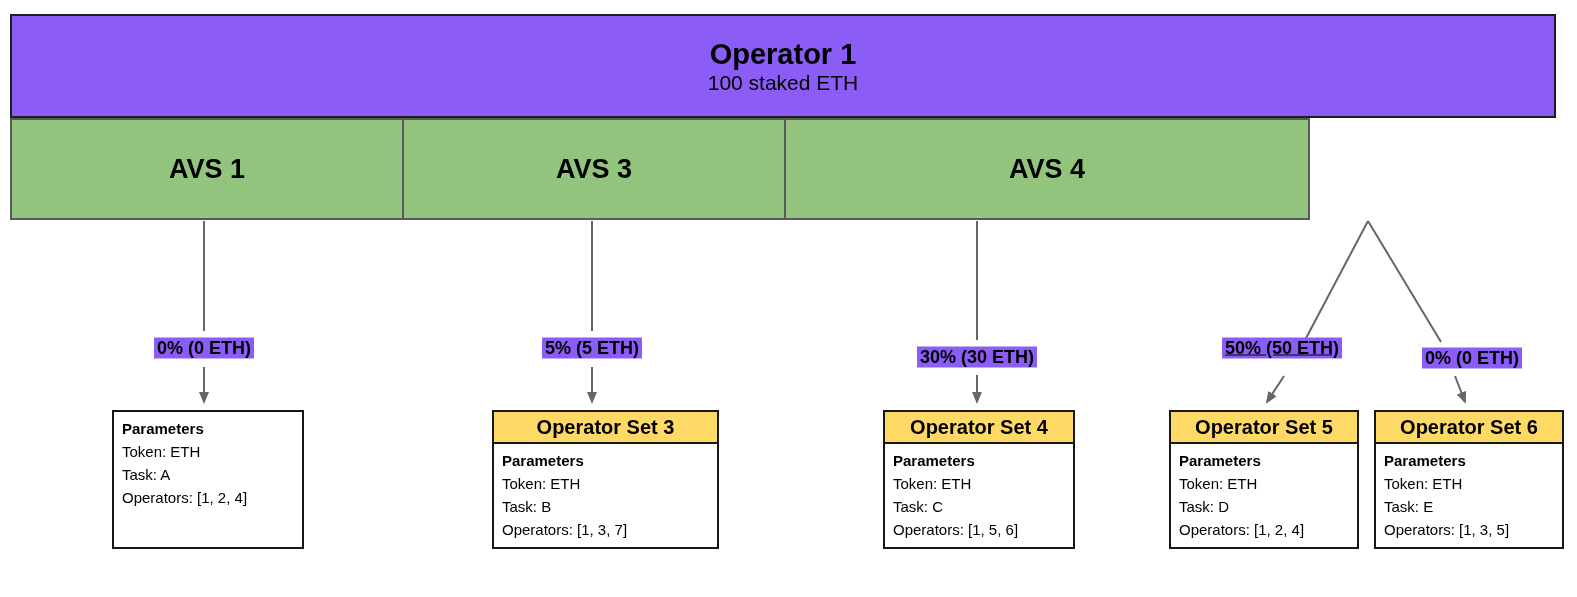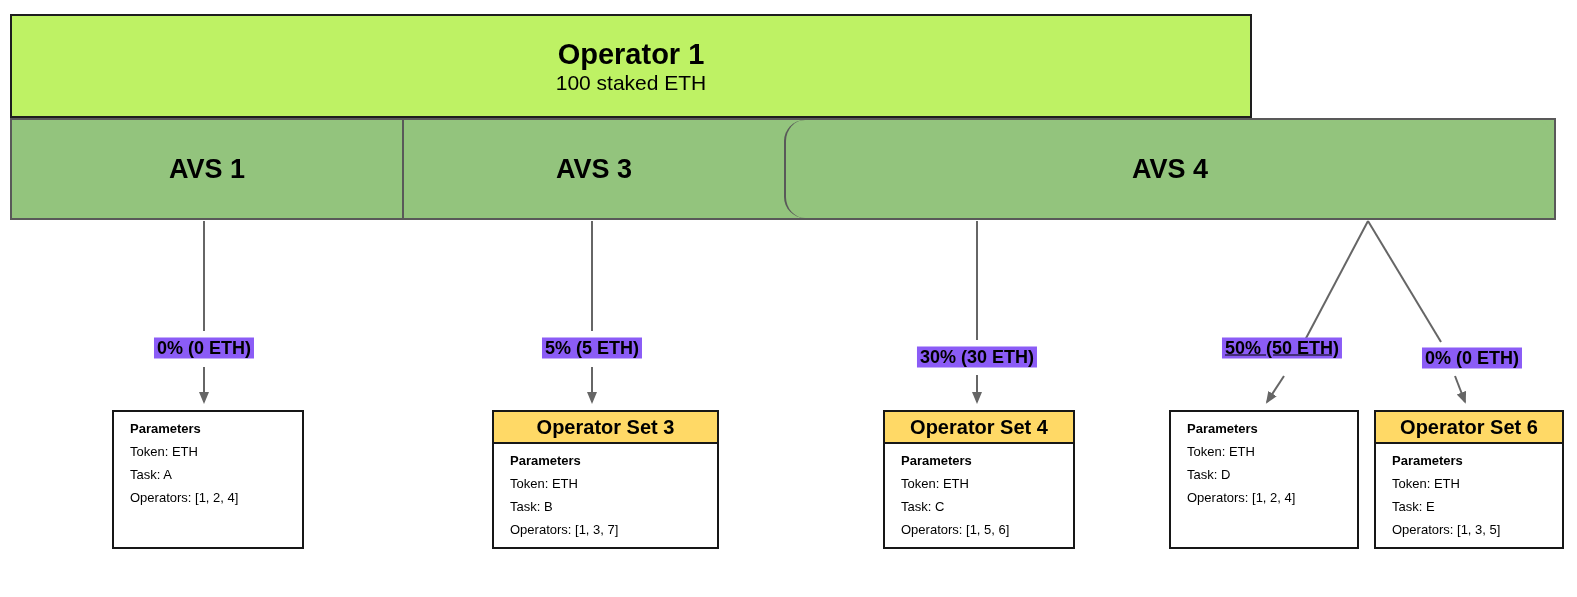--- a/index.html
+++ b/index.html
@@ -1,40 +1,40 @@
 <!DOCTYPE html>
 <html><head>
 <meta charset="utf-8">
 <style>
   html,body{margin:0;padding:0;background:#ffffff;}
   body{font-family:"Liberation Sans", sans-serif; color:#000;}
   .canvas{position:relative;width:1577px;height:597px;background:#ffffff;overflow:hidden;}
 
   
   .op-box{
-    position:absolute;left:10px;top:14px;width:1242px;height:104px;
-    box-sizing:border-box;background:#bef264;border:2px solid #1e1e1e;
+    position:absolute;left:10px;top:14px;width:1546px;height:104px;
+    box-sizing:border-box;background:#8b5cf6;border:2px solid #1e1e1e;
     display:flex;flex-direction:column;align-items:center;justify-content:center;
   }
   .op-title{font-size:29px;font-weight:bold;line-height:32px;}
   .op-sub{font-size:21px;line-height:22px;margin-top:2px;}
 
   
   .avs-row{
-    position:absolute;left:10px;top:118px;width:1546px;height:102px;
+    position:absolute;left:10px;top:118px;width:1300px;height:102px;
     box-sizing:border-box;border:2px solid #595959;background:#93c47d;
     display:flex;
   }
   .avs-cell{
     box-sizing:border-box;height:100%;
     display:flex;align-items:center;justify-content:center;
     background:#93c47d;font-size:27px;font-weight:bold;
   }
   .avs-cell + .avs-cell{border-left:2px solid #595959;}
-  .avs-1{width:390px;} .avs-2{width:388px;} .avs-3{width:382px;} .avs-4{flex:1;border-radius:21px;}
+  .avs-1{width:390px;} .avs-2{width:388px;} .avs-3{width:382px;} .avs-4{flex:1;}
 
   
   .arrows{position:absolute;left:0;top:0;width:1577px;height:597px;pointer-events:none;}
 
   
   .alloc{
     position:absolute;transform:translate(-50%,-50%);
     font-size:18px;font-weight:bold;white-space:nowrap;background:#8b5cf6;padding:0 3px;
   }
   .alloc-1{left:204px;top:348px;}
@@ -51,21 +51,21 @@
   .card-1{left:112px;width:192px;}
   .card-3{left:492px;width:227px;}
   .card-4{left:883px;width:192px;}
   .card-5{left:1169px;width:190px;}
   .card-6{left:1374px;width:190px;}
   .card-header{
     box-sizing:border-box;height:32px;line-height:30px;background:#ffd966;
     border-bottom:2px solid #171717;text-align:center;
     font-size:20px;font-weight:bold;white-space:nowrap;overflow:hidden;
   }
-  .card-body{padding:5px 8px 0 16px;font-size:13px;line-height:23px;white-space:nowrap;}
+  .card-body{padding:5px 8px 0 8px;font-size:15px;line-height:23px;white-space:nowrap;}
   .param-heading{font-weight:bold;}
 </style>
 </head>
 <body>
 
 <div class="canvas">
 
   <div class="op-box">
     <div class="op-title">Operator 1</div>
     <div class="op-sub">100 staked ETH</div>
@@ -128,20 +128,21 @@
     <div class="card-header">Operator Set 4</div>
     <div class="card-body">
       <div class="param-heading">Parameters</div>
       <div>Token: ETH</div>
       <div>Task: C</div>
       <div>Operators: [1, 5, 6]</div>
     </div>
   </div>
 
   <div class="card card-5">
+    <div class="card-header">Operator Set 5</div>
     <div class="card-body">
       <div class="param-heading">Parameters</div>
       <div>Token: ETH</div>
       <div>Task: D</div>
       <div>Operators: [1, 2, 4]</div>
     </div>
   </div>
 
   <div class="card card-6">
     <div class="card-header">Operator Set 6</div>

